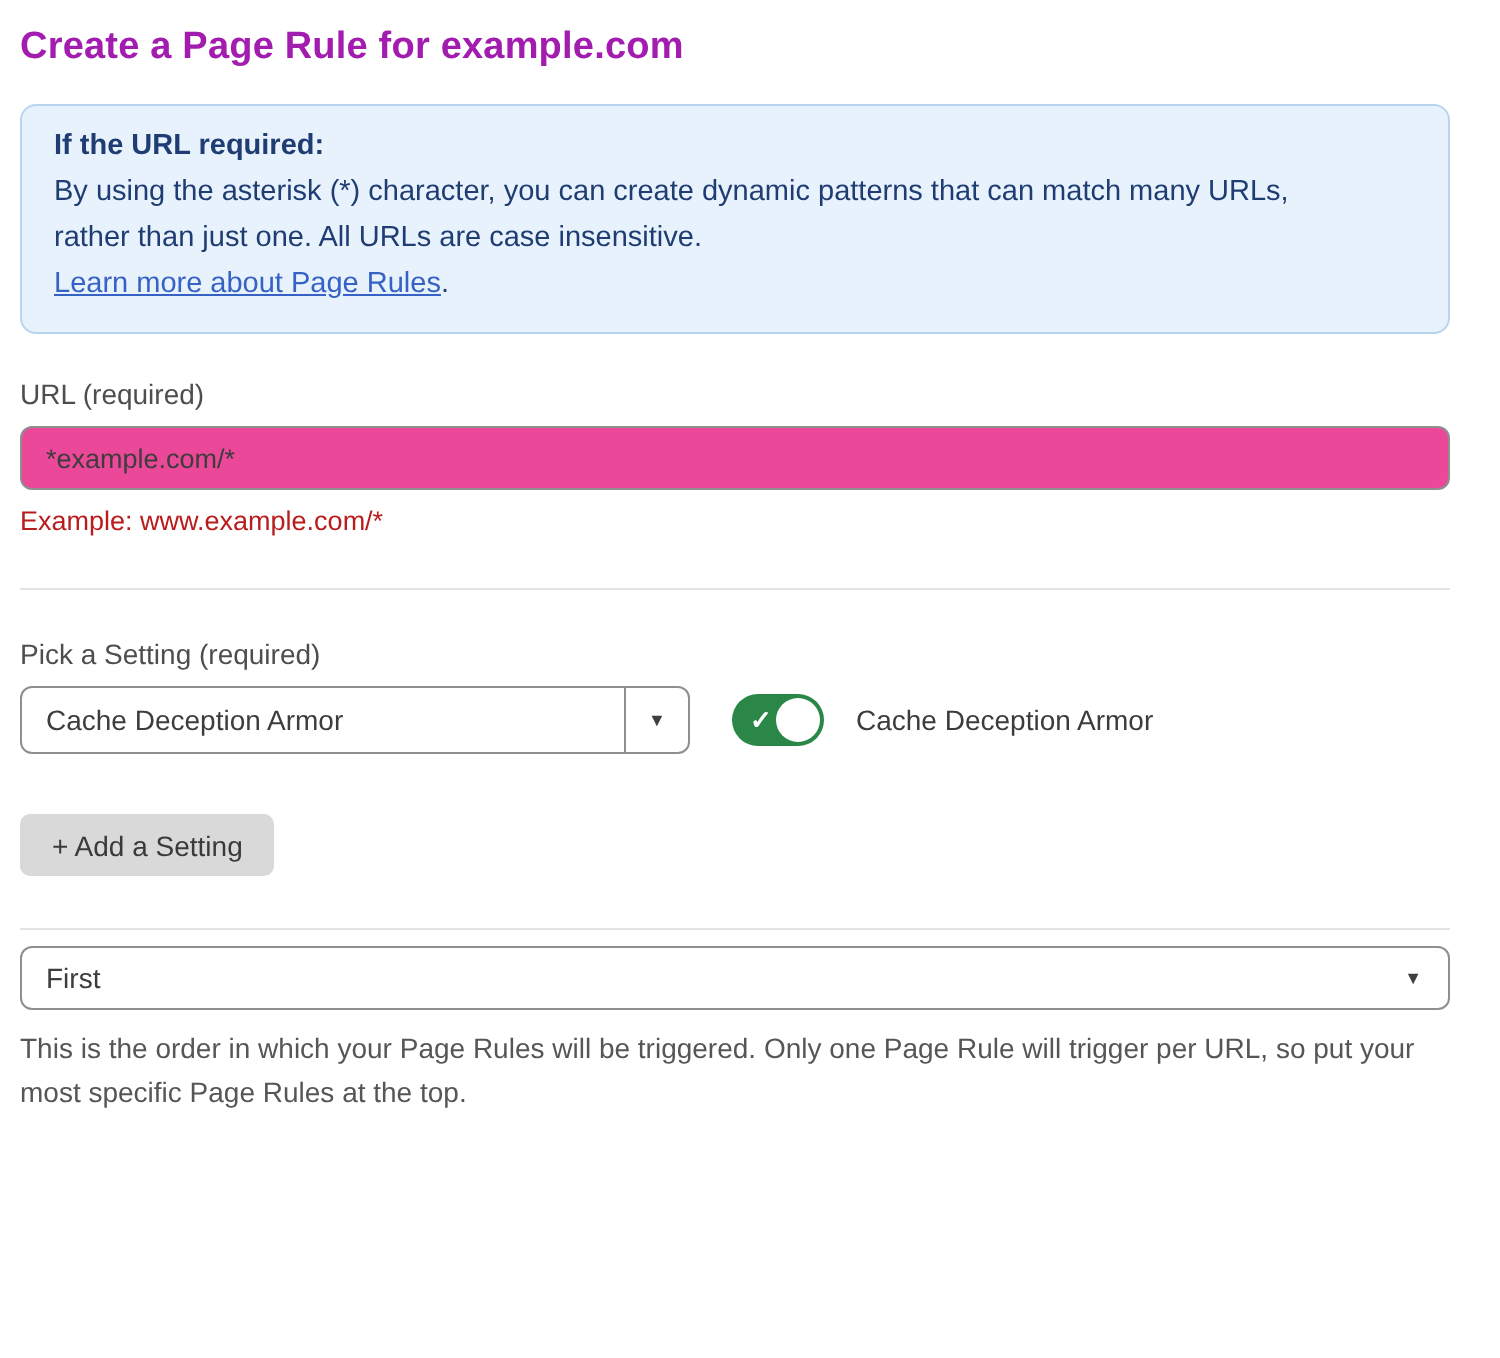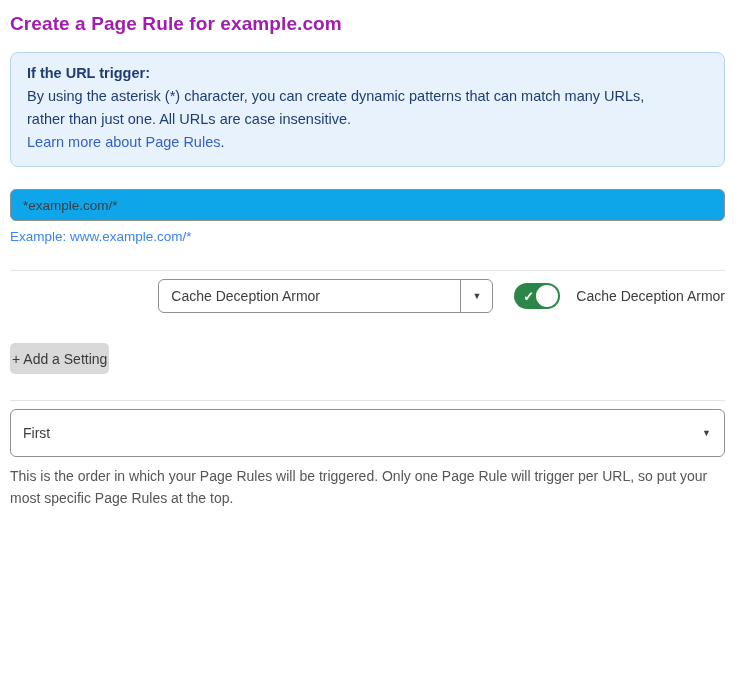--- a/index.html
+++ b/index.html
@@ -24,42 +24,42 @@
     border-radius: 8px;
     padding: 9px 16px 12px 16px;
     color: #1f3d73;
     font-size: 14.5px;
     line-height: 23px;
     margin-bottom: 22px;
   }
   .info-heading { font-weight: bold; }
   .info-body { display: block; max-width: 658px; }
   .info-link {
-    color: #3662c4; cursor: pointer;
+    color: #3662c4; text-decoration: underline; cursor: pointer;
   }
 
   .field-label {
     display: block; font-size: 14px; color: #4e4e4e; margin: 0 0 8px 0;
   }
   .text-input {
     width: 100%; height: 32px;
     border: 1px solid #8f8f8f; border-radius: 6px;
     padding: 0 12px; font-size: 13.5px; color: #3d3d3d;
-    font-family: inherit; background: #0ea5e9; outline: none;
+    font-family: inherit; background: #ec4899; outline: none;
   }
-  .helper { font-size: 13.5px; color: #3b82f6; margin-top: 8px; }
+  .helper { font-size: 13.5px; color: #b91c1c; margin-top: 8px; }
 
   .divider { border: none; border-top: 1px solid #e4e4e4; margin: 26px 0 0 0; }
 
   .section-heading {
     font-size: 15px; font-weight: bold; color: #2e2e2e; margin: 25px 0 0 0;
   }
   .sub-label { margin-top: 24px; }
 
-  .settings-row { display: flex; align-items: center; margin-top: 8px; justify-content: flex-end; }
+  .settings-row { display: flex; align-items: center; margin-top: 8px; }
   .select-control {
     display: flex; align-items: stretch;
     width: 335px; height: 34px;
     border: 1px solid #8f8f8f; border-radius: 6px;
     background: #fff; cursor: pointer;
   }
   .select-value {
     flex: 1; display: flex; align-items: center;
     padding: 0 12px; font-size: 14px; color: #3d3d3d; white-space: nowrap;
   }
@@ -78,56 +78,58 @@
     position: absolute; left: 9px; top: 50%; transform: translateY(-50%);
     color: #ffffff; font-size: 13px; font-weight: bold;
   }
   .toggle-knob {
     position: absolute; right: 2px; top: 2px;
     width: 22px; height: 22px; border-radius: 50%; background: #ffffff;
   }
   .toggle-label { margin-left: 16px; font-size: 14px; color: #3c3c3c; }
 
   .add-setting-btn {
-    margin-top: 30px; height: 31px; padding: 0 2px;
+    margin-top: 30px; height: 31px; padding: 0 16px;
     background: #d9d9d9; color: #3a3a3a;
     border: none; border-radius: 5px;
     font-size: 14px; font-family: inherit; cursor: pointer;
   }
 
   .full-select {
     position: relative; display: flex; align-items: center;
-    width: 100%; height: 48px; margin-top: 8px;
+    width: 100%; height: 32px; margin-top: 8px;
     border: 1px solid #8f8f8f; border-radius: 6px;
     padding: 0 34px 0 12px; font-size: 14px; color: #3d3d3d;
     background: #fff; cursor: pointer;
   }
   .full-select .arrow-glyph { position: absolute; right: 13px; }
 
   .order-helper { font-size: 14px; color: #565656; line-height: 22px; margin-top: 8px; }
 </style>
 </head>
 <body>
 
 <div class="container">
 
   <h1 class="page-title">Create a Page Rule for example.com</h1>
 
   <div class="info-box">
-    <div class="info-heading">If the URL trigger:</div>
+    <div class="info-heading">If the URL required:</div>
     <span class="info-body">By using the asterisk (*) character, you can create dynamic patterns that can match many URLs, rather than just one. All URLs are case insensitive.</span>
     <div><span class="info-link">Learn more about Page Rules</span><span>.</span></div>
   </div>
 
+  <label class="field-label">URL (required)</label>
   <input class="text-input" type="text" value="*example.com/*" style="">
   <div class="helper">Example: www.example.com/*</div>
 
   <hr class="divider">
 
 
+  <label class="field-label sub-label">Pick a Setting (required)</label>
 
   <div class="settings-row">
     <div class="select-control">
       <div class="select-value">Cache Deception Armor</div>
       <div class="select-arrow-seg">
         <span class="arrow-glyph">▼</span>
       </div>
     </div>
     <div class="toggle">
       <span class="toggle-check">✓</span>

